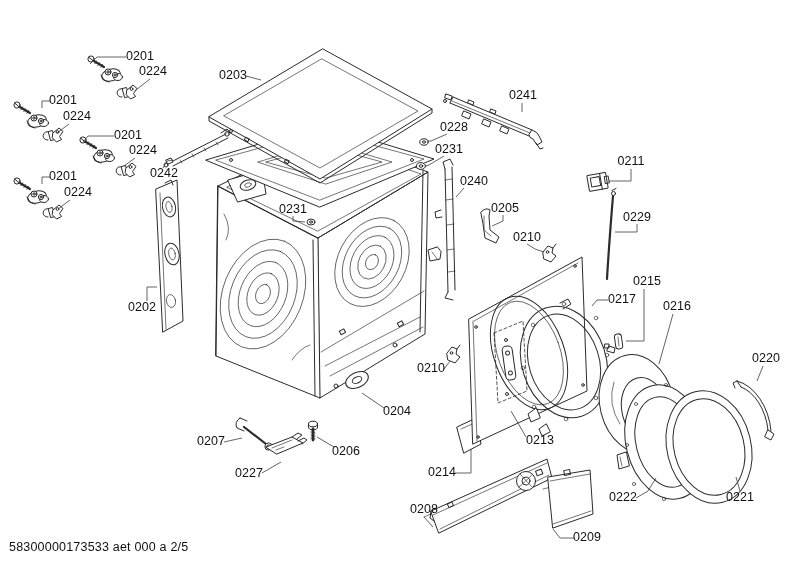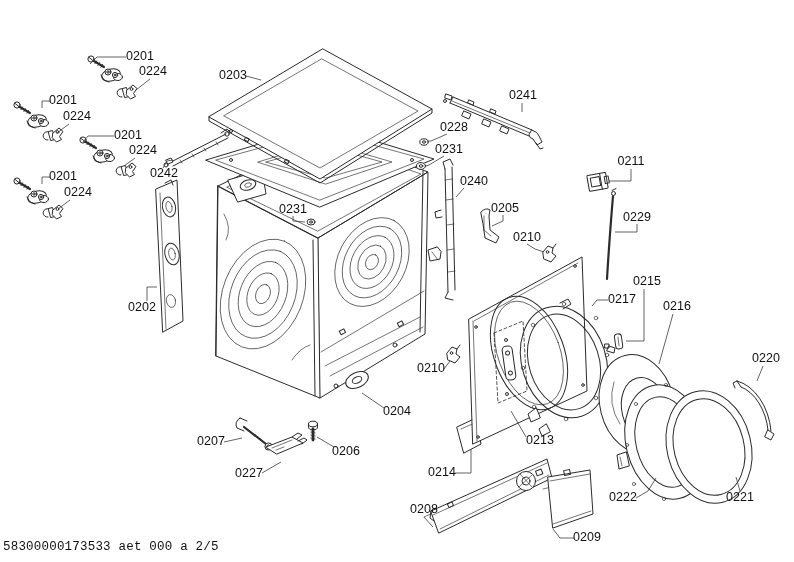--- a/index.html
+++ b/index.html
@@ -9,22 +9,22 @@
   svg{display:block}
   .art{stroke:var(--line);fill:none;stroke-width:1;stroke-linejoin:round;stroke-linecap:round}
   .wf{fill:#fff}
   .thin{stroke-width:.65}
   .th2{stroke-width:2.2}
   .th3{stroke-width:2.8}
   .dash{stroke-dasharray:3 2.4;stroke-width:.8}
   #leaders polyline{fill:none;stroke:#3c3c3c;stroke-width:.8}
   #labels text{font:12.5px "Liberation Sans", sans-serif;fill:var(--label);
                text-anchor:middle;dominant-baseline:middle}
-  #footer{position:absolute;left:3px;top:540px;font-size:12.5px;color:#111;
-          font-family:Liberation Mono, monospace;letter-spacing:.2px}
+  #footer{position:absolute;left:9px;top:540px;font-size:12.5px;color:#111;
+          font-family:Liberation Sans, sans-serif;letter-spacing:.2px}
 </style>
 </head>
 <body>
 
 <div id="stage">
 <svg width="794" height="562" viewBox="0 0 794 562">
   <defs>
 
     <g id="g-mount" class="art">
       <circle cx="3" cy="3" r="3.1"></circle>

